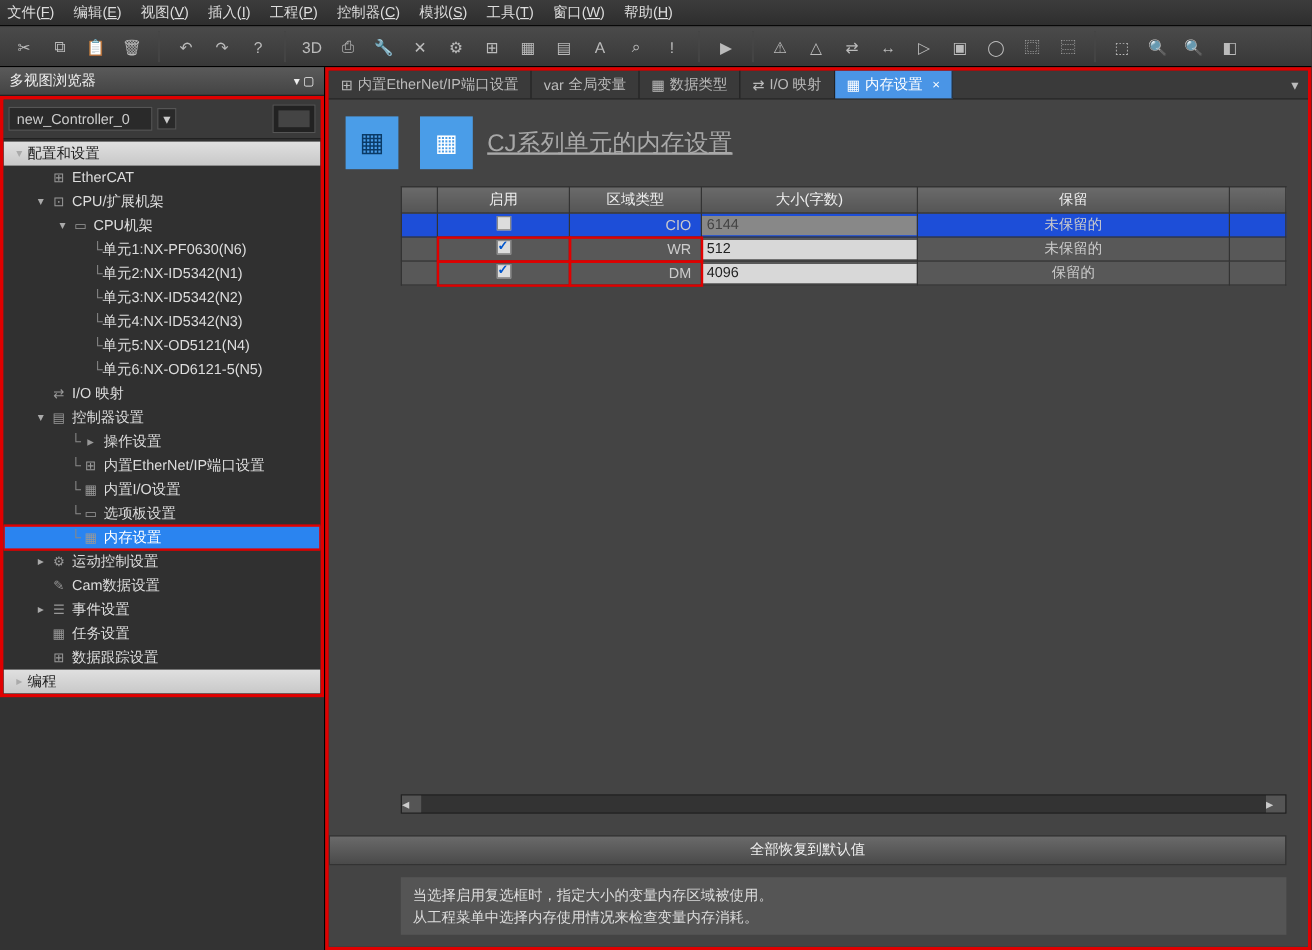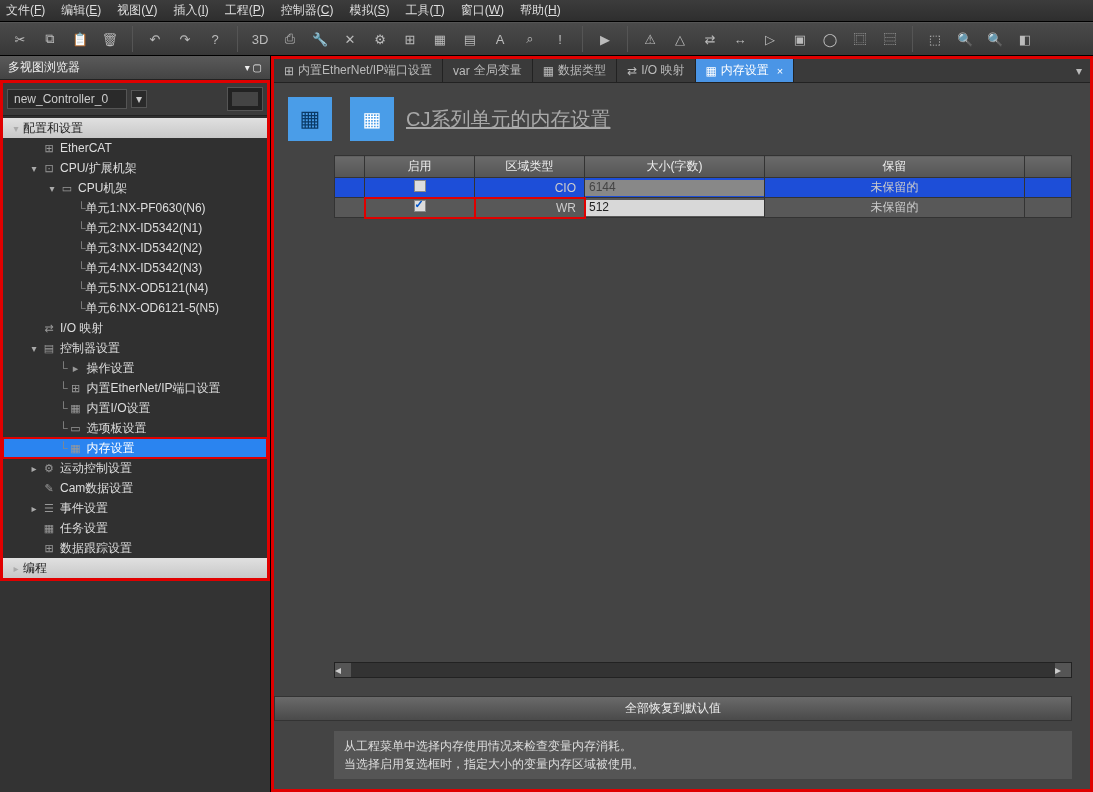--- a/index.html
+++ b/index.html
@@ -305,29 +305,39 @@
               <tr class="even">
                 <td></td>
                 <td class="c red-cell"><span class="cb on"></span></td>
                 <td class="r red-cell">WR</td>
                 <td style="padding: 0px;">
                   <span class="cell-input">512</span>
                 </td>
                 <td class="c">未保留的</td>
                 <td></td>
               </tr>
+              <tr class="even">
+                <td></td>
+                <td class="c red-cell"><span class="cb on"></span></td>
+                <td class="r red-cell">DM</td>
+                <td style="padding: 0px;">
+                  <span class="cell-input">4096</span>
+                </td>
+                <td class="c">保留的</td>
+                <td></td>
+              </tr>
             </tbody>
         </table>
       </div>
 
       <div class="scroll-footer">
         <div class="thumb">◂</div>
         <div class="thumb r">▸</div>
       </div>
       <button class="btn">全部恢复到默认值</button>
       <div style="clear:both"></div>
       <div class="hint">
+        <div>当选择启用复选框时，指定大小的变量内存区域被使用。</div>
         <div>从工程菜单中选择内存使用情况来检查变量内存消耗。</div>
-        <div>当选择启用复选框时，指定大小的变量内存区域被使用。</div>
       </div>
     </div>
   </div>
 </div>
 
 </body></html>

